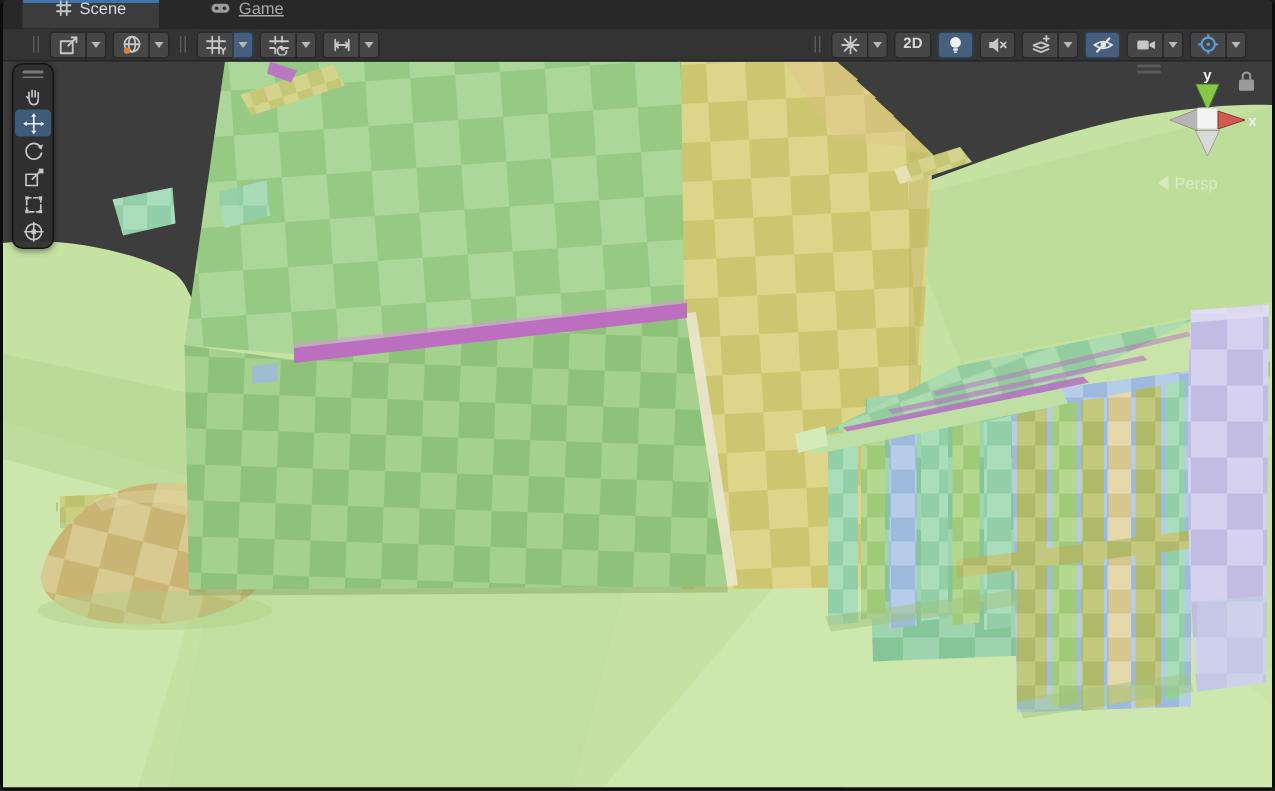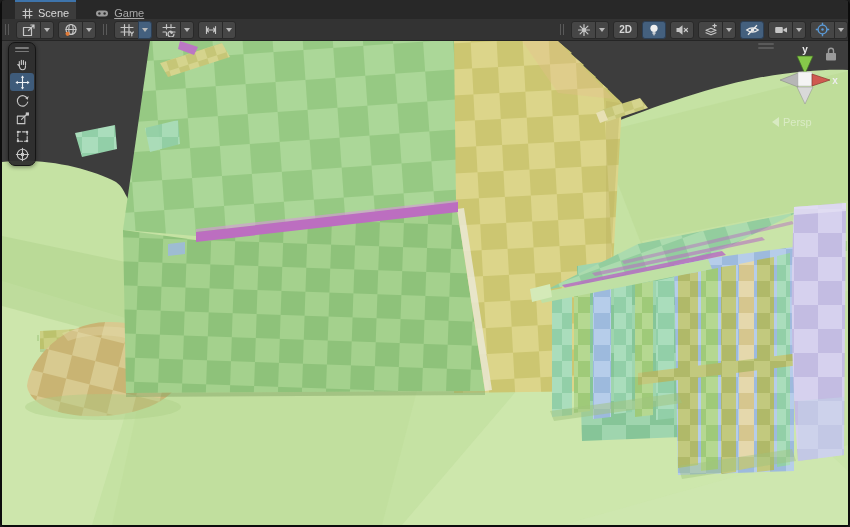--- a/index.html
+++ b/index.html
@@ -15,33 +15,33 @@
     position:relative;
   }
   .inner { width:846px; height:525px; display:flex; flex-direction:column; }
 
   
   .tabbar {
     height:19px; background:#282828; display:flex; align-items:stretch;
     padding-left:13px;
   }
   .tab {
-    display:inline-flex; align-items:flex-end; gap:5px;
-    padding:0 7px; font-size:11px; color:#a8a8a8; cursor:default;
+    display:inline-flex; align-items:flex-start; gap:5px;
+    padding:0 22px; font-size:11px; color:#a8a8a8; cursor:default;
   }
   .tab.active {
     background:#3c3c3c; color:#d8d8d8;
     box-shadow: inset 0 2px 0 #3e74ab;
   }
   .tab + .tab { margin-left:12px;text-decoration:underline; }
 
   
   .toolbar {
     height:22px; background:#333333; border-bottom:1px solid #252525;
-    display:flex; align-items:center; padding:0 0; gap:4px;
+    display:flex; align-items:center; padding:0 17px; gap:4px;
   }
   .grip { display:flex; gap:2px; margin:0 3px; }
   .grip i { display:block; width:1px; height:11px; background:#5a5a5a; }
   .tbtn {
     background:#464646; border:1px solid #292929; height:18px;
     display:flex; align-items:center; justify-content:center;
     border-radius:3px; min-width:24px; cursor:pointer;
   }
   .tbtn.on { background:#44607e; border-color:#2c3f55; }
   .split { display:flex; }

